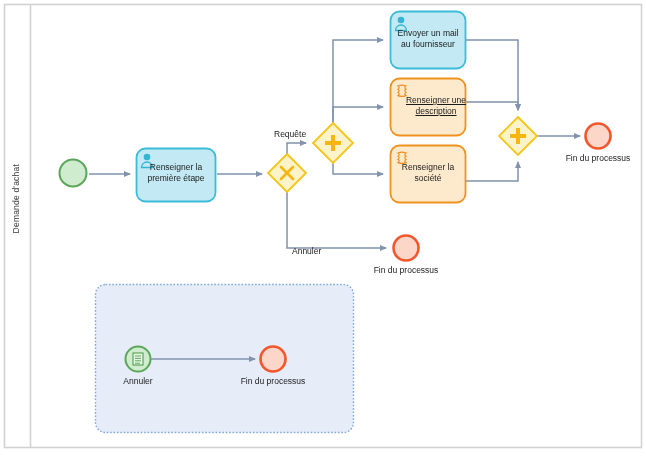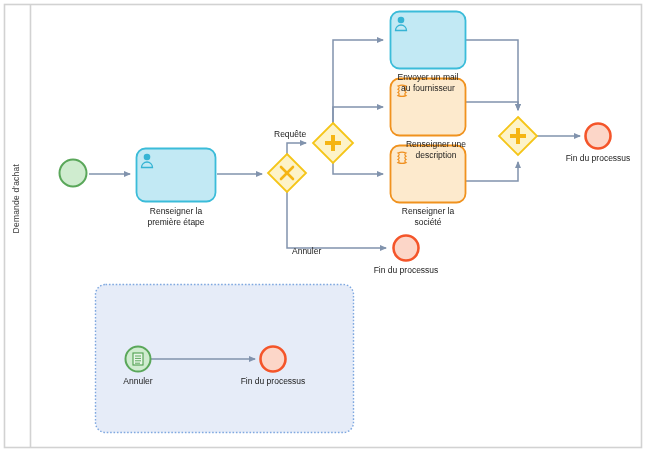--- a/index.html
+++ b/index.html
@@ -40,21 +40,20 @@
   }
   .task-text {
     position: absolute;
     font-size: 8.5px;
     color: #1b1b1b;
     text-align: center;
     line-height: 11px;
     white-space: pre-line;
     width: 100%;
     left: 0;
-    margin-top: 44px;
   }
   .lane-title {
     position: absolute;
     font-size: 8.5px;
     color: #3a3a3a;
     writing-mode: vertical-rl;
     transform: rotate(180deg);
     white-space: nowrap;
     letter-spacing: 0.2px;
   }
@@ -200,21 +199,21 @@
 
 
   <div class="task-text" style="left:136px; top:162px; width:80px;">Renseigner la
 première étape</div>
 
   <div class="edge-label" style="left:274px; top:129px;">Requête</div>
 
   <div class="task-text" style="left:390px; top:28px; width:76px;">Envoyer un mail
 au fournisseur</div>
 
-  <div class="task-text" style="left:390px; top:95px; width:92px;">Renseigner une
+  <div class="task-text" style="left:390px; top:95px; width:92px;text-decoration:underline;">Renseigner une
 description</div>
 
   <div class="task-text" style="left:390px; top:162px; width:76px;">Renseigner la
 société</div>
 
   <div class="node-label" style="left:548px; top:153px; width:100px;">Fin du processus</div>
 
   <div class="edge-label" style="left:292px; top:246px;">Annuler</div>
 
   <div class="node-label" style="left:356px; top:265px; width:100px;">Fin du processus</div>

